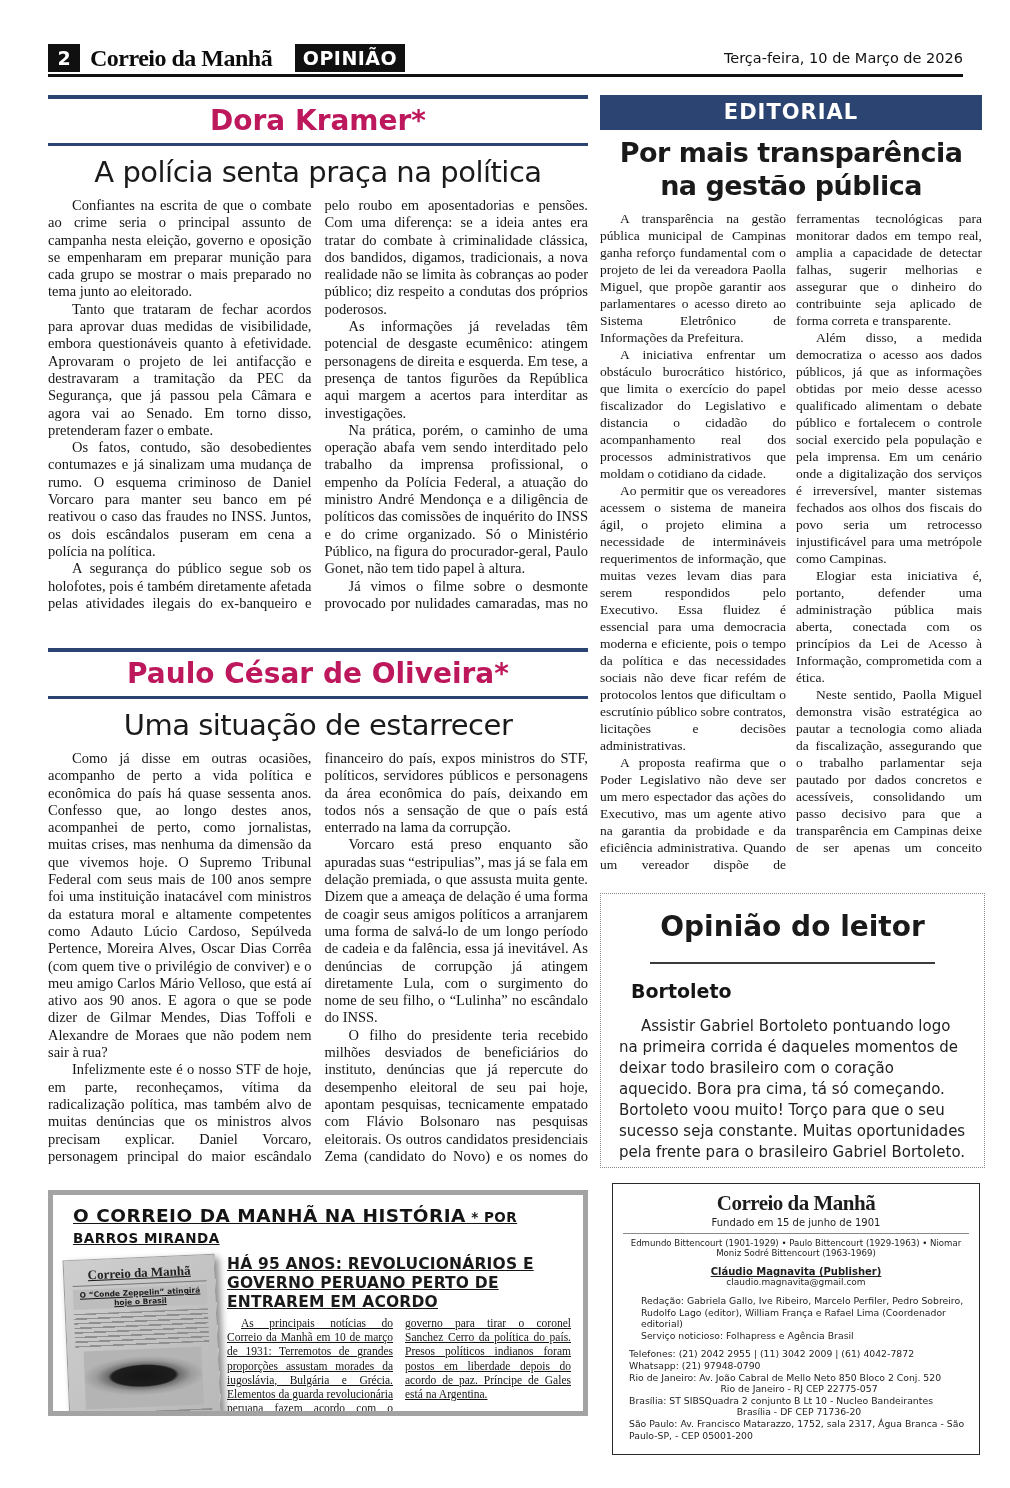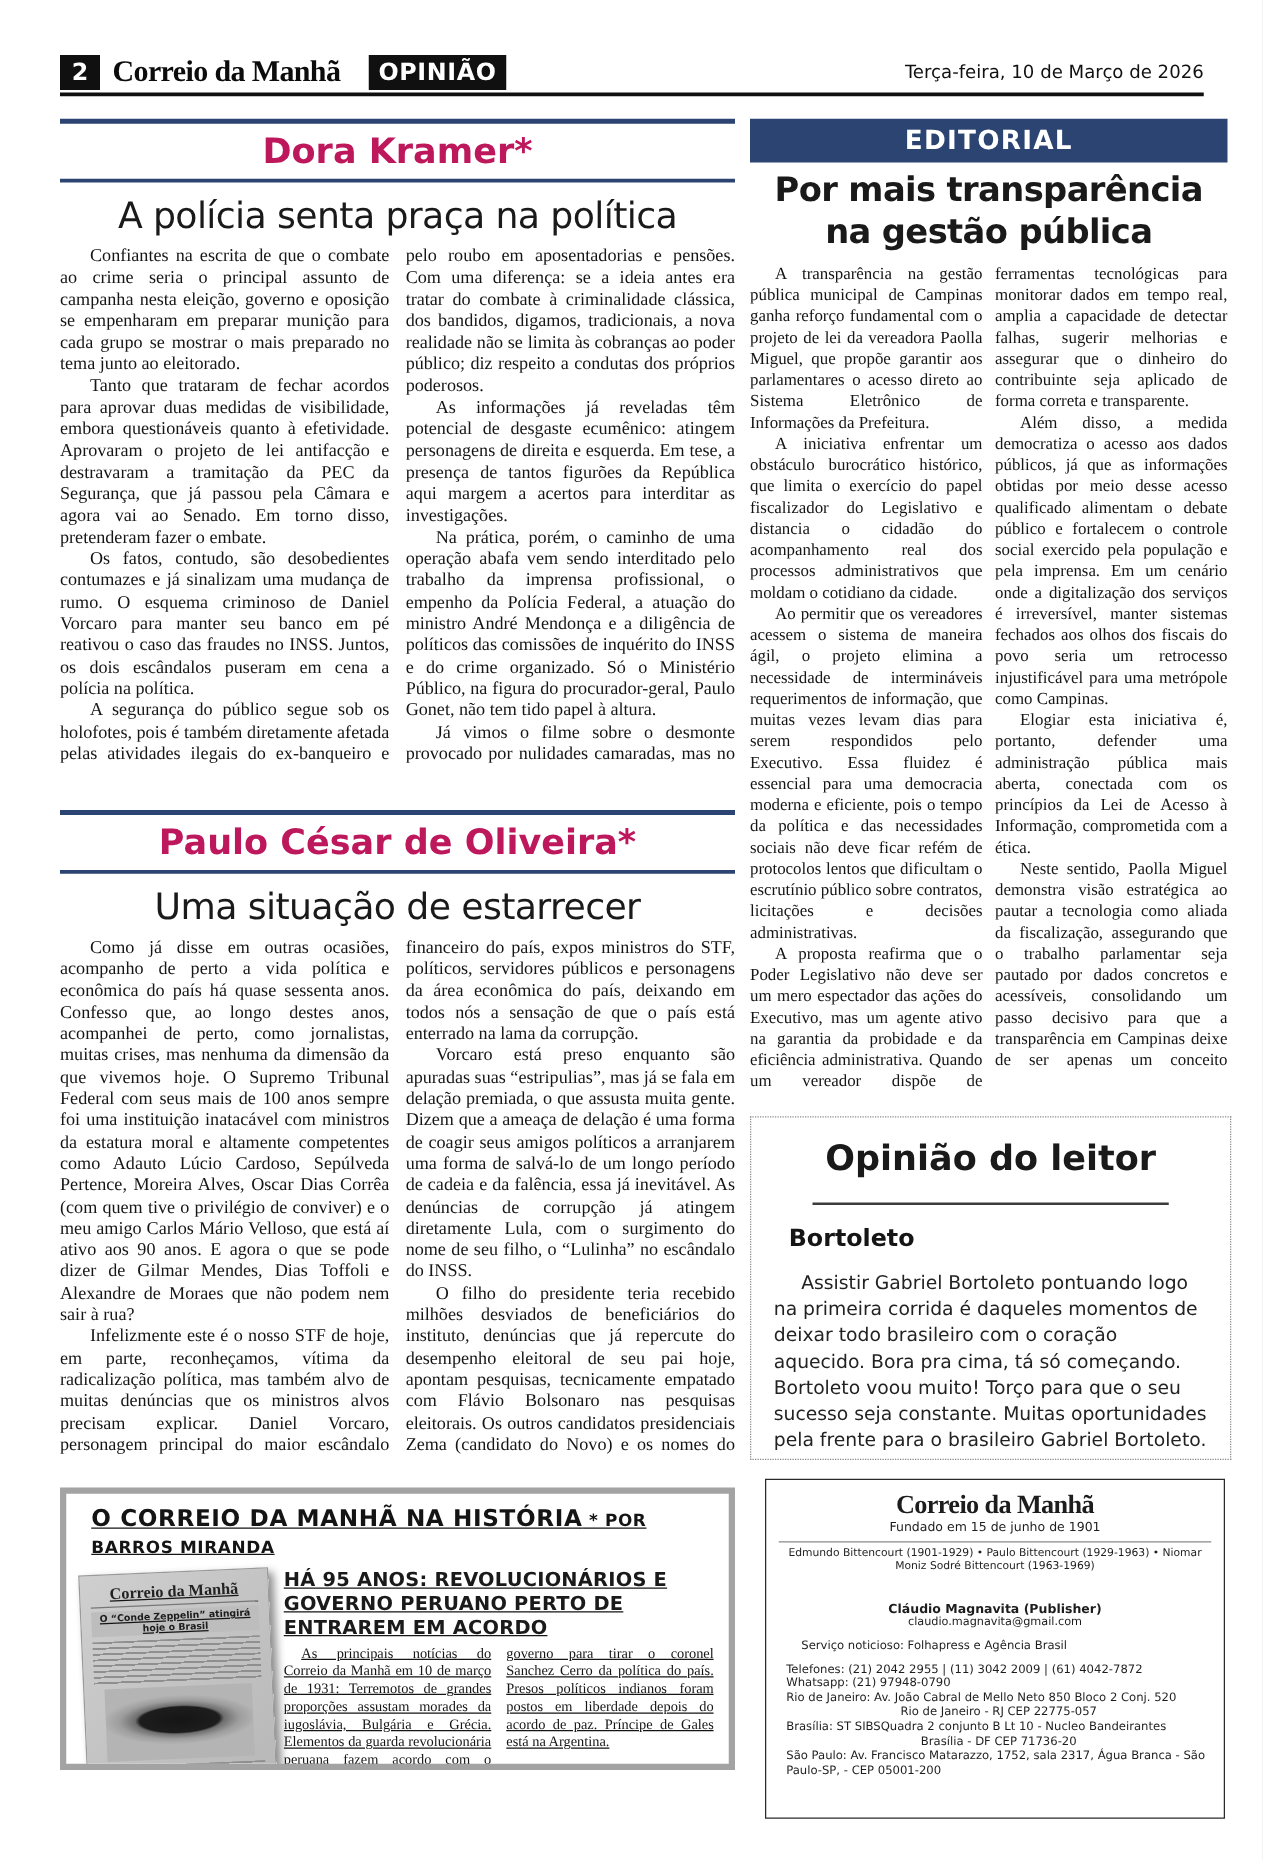--- a/index.html
+++ b/index.html
@@ -123,21 +123,21 @@
   
   .mast {
     position:absolute; left:612px; top:1183px; width:368px; height:272px;
     border:1.5px solid #2a2a2a; padding:7px 10px; overflow:hidden;
     font-family:"DejaVu Sans", sans-serif; color:#1d1d1d;
   }
   .mast-brand { text-align:center; font-family:"Liberation Serif", serif; font-weight:bold; font-size:21px; letter-spacing:-0.5px; }
   .mast-founded { text-align:center; font-size:10px; margin-top:1px; }
   .mast-hr { height:1px; background:#8a8a8a; margin:5px 0 4px; }
   .mast-founders { text-align:center; font-size:8.6px; }
-  .mast-pub { text-align:center; font-weight:bold; font-size:10px; margin-top:24px; }
+  .mast-pub { text-align:center; font-weight:bold; font-size:10px; margin-top:8px;text-decoration:underline; }
   .mast-email { text-align:center; font-size:9px; }
   .mast-staff { font-size:9.3px; line-height:11.6px; margin:8px 0 0 18px; }
   .mast-contact { font-size:9.3px; line-height:11.6px; margin:7px 0 0 6px; }
   .mast-contact .center { text-align:center; margin-left:0; }
 </style>
 </head>
 <body>
 
 <div id="page">
 
@@ -248,20 +248,21 @@
   </section>
 
   <section class="mast">
     <div class="mast-brand">Correio da Manhã</div>
     <div class="mast-founded">Fundado em 15 de junho de 1901</div>
     <div class="mast-hr"></div>
     <div class="mast-founders">Edmundo Bittencourt (1901-1929) • Paulo Bittencourt (1929-1963) • Niomar Moniz Sodré Bittencourt (1963-1969)</div>
     <div class="mast-pub">Cláudio Magnavita (Publisher)</div>
     <div class="mast-email">claudio.magnavita@gmail.com</div>
     <div class="mast-staff">
+      <div>Redação: Gabriela Gallo, Ive Ribeiro, Marcelo Perfiler, Pedro Sobreiro, Rudolfo Lago (editor), William França e Rafael Lima (Coordenador editorial)</div>
       <div>Serviço noticioso: Folhapress e Agência Brasil</div>
     </div>
     <div class="mast-contact">
       <div>Telefones: (21) 2042 2955 | (11) 3042 2009 | (61) 4042-7872</div>
       <div>Whatsapp: (21) 97948-0790</div>
       <div>Rio de Janeiro: Av. João Cabral de Mello Neto 850 Bloco 2 Conj. 520</div>
       <div class="center">Rio de Janeiro - RJ CEP 22775-057</div>
       <div>Brasília: ST SIBSQuadra 2 conjunto B Lt 10 - Nucleo Bandeirantes</div>
       <div class="center">Brasília - DF CEP 71736-20</div>
       <div>São Paulo: Av. Francisco Matarazzo, 1752, sala 2317, Água Branca - São Paulo-SP, - CEP 05001-200</div>

